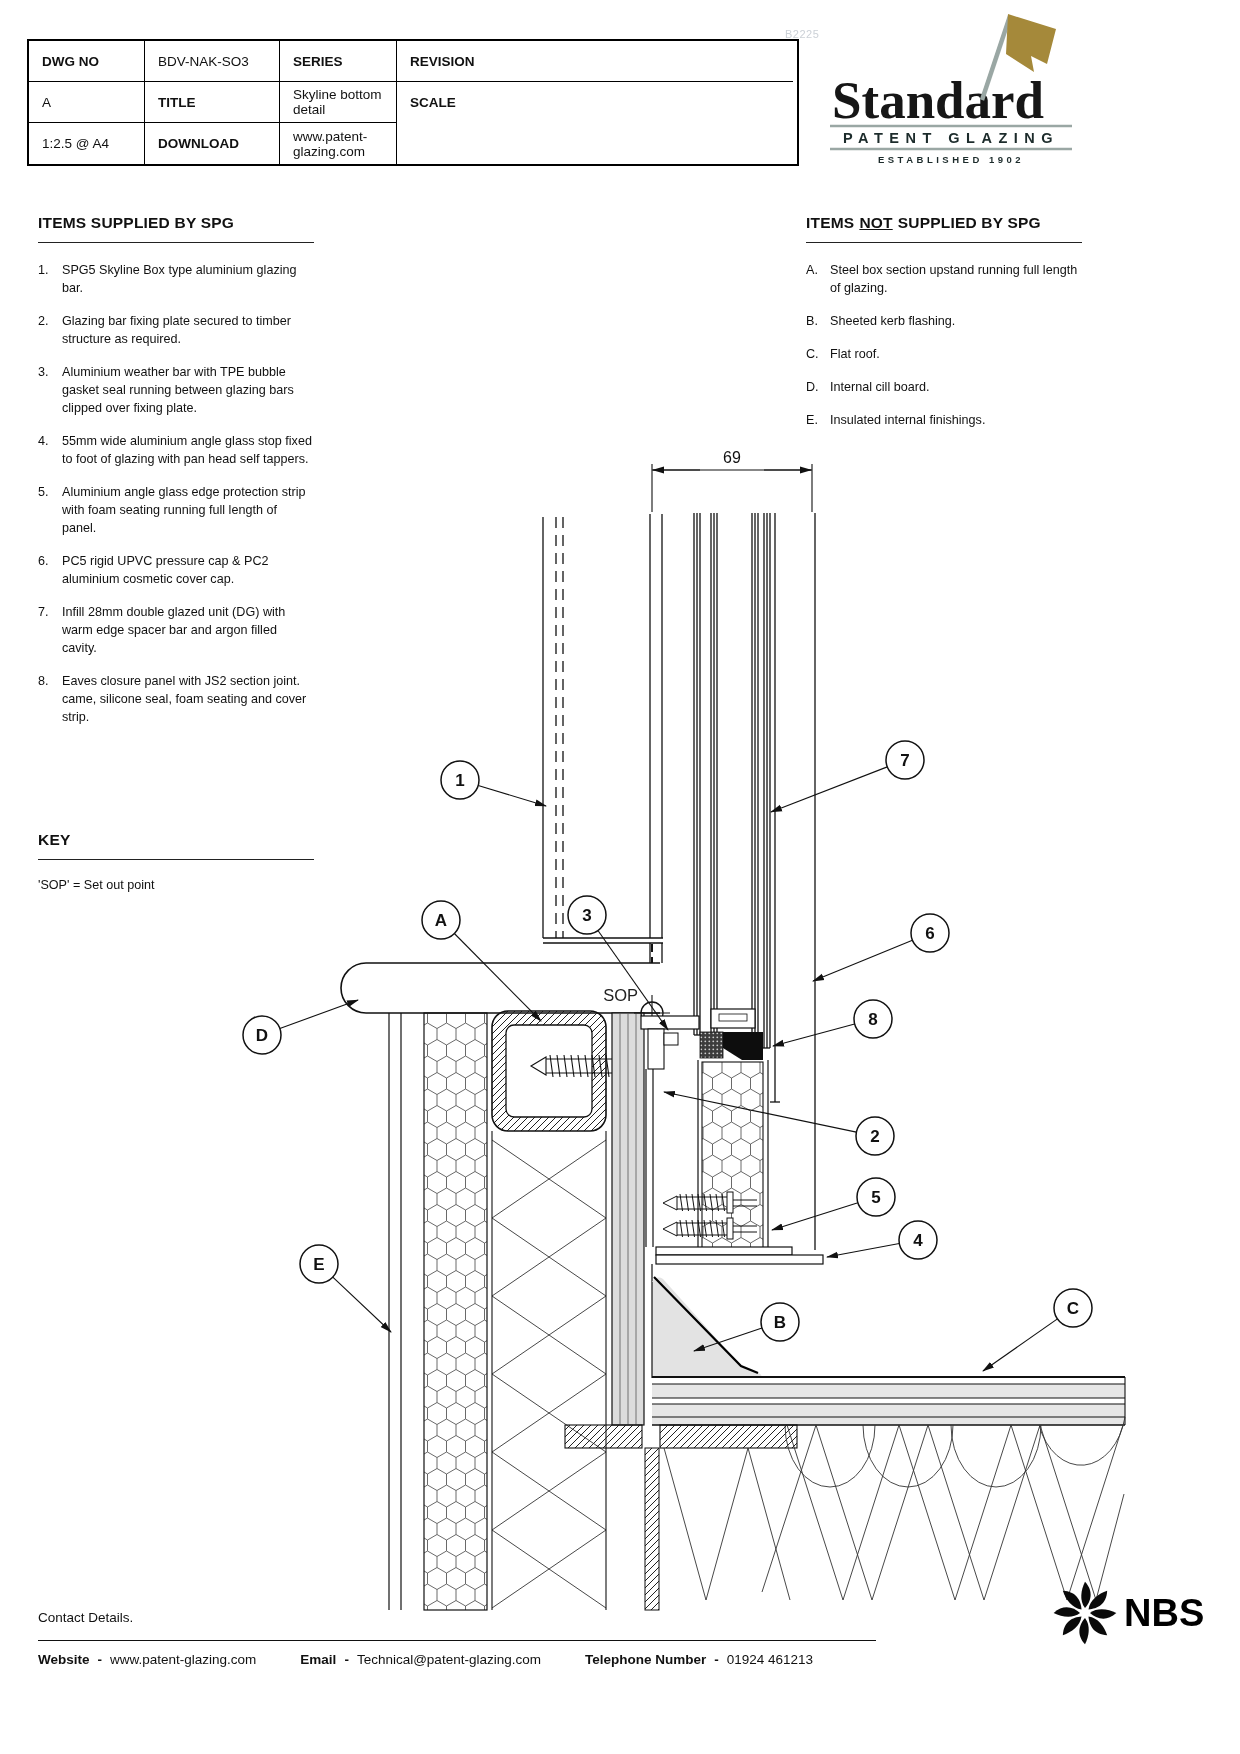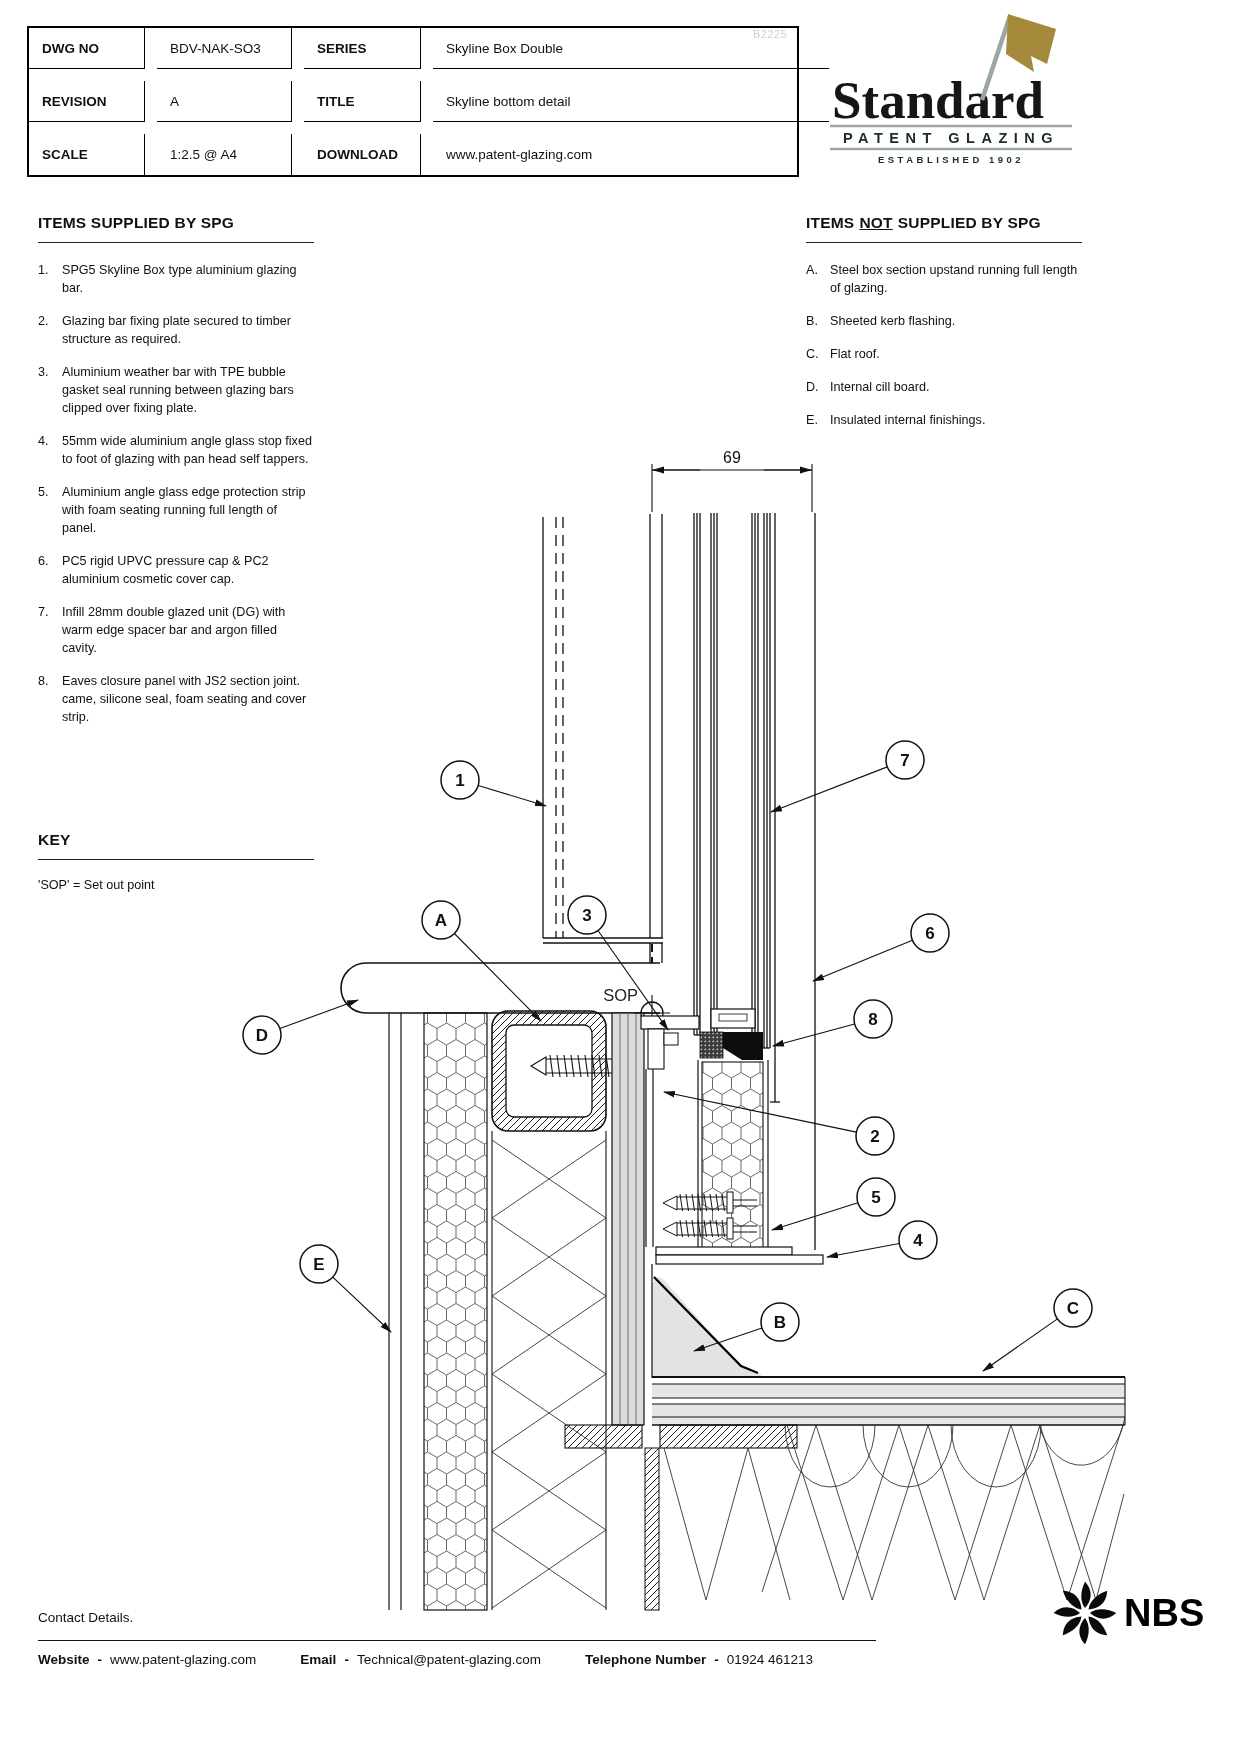--- a/index.html
+++ b/index.html
@@ -1,26 +1,26 @@
 <!DOCTYPE html>
 <html><head>
 <meta charset="utf-8">
 <style>
   html,body{margin:0;padding:0;background:#888;}
   .page{position:relative;width:1240px;height:1754px;background:#fff;
         font-family:"Liberation Sans",sans-serif;color:#111;overflow:hidden;}
   
-  .meta{position:absolute;left:27px;top:26px;width:768px;border:2px solid #000;
-        display:grid;grid-template-columns:116px 135px 117px 396px;grid-auto-rows:41px;gap:12px;}
+  .meta{position:absolute;left:27px;top:39px;width:768px;border:2px solid #000;
+        display:grid;grid-template-columns:116px 135px 117px 396px;grid-auto-rows:41px;}
   .meta .cell{border-right:1.6px solid #000;border-bottom:1.6px solid #000;
         display:flex;align-items:center;padding-left:13px;font-size:13.5px;}
   .meta .cell.lab{font-weight:700;}
   .meta .cell:nth-child(4n){border-right:none;}
   .meta .cell:nth-last-child(-n+4){border-bottom:none;}
-  .wm{position:absolute;left:753px;top:28px;font-size:11px;color:#ccd1d7;letter-spacing:.5px;}
+  .wm{position:absolute;left:785px;top:28px;font-size:11px;color:#ccd1d7;letter-spacing:.5px;}
   
   .notes{position:absolute;width:276px;}
   .notes h3{margin:0;font-size:15.5px;font-weight:700;letter-spacing:.2px;}
   .notes h3 .gap{margin-right:5px;}
   .notes .rule{border-top:1.7px solid #222;margin:10px 0 18px 0;}
   .item{display:flex;margin-bottom:15px;font-size:12.6px;line-height:18px;}
   .item .n{width:24px;flex:none;}
   .item .t{white-space:pre-line;}
   .u{text-decoration:underline;}
   
@@ -42,21 +42,20 @@
 </style>
 </head>
 <body>
 
 <div class="page">
 
   <div class="meta">
     <div class="cell lab">DWG NO</div>
     <div class="cell">BDV-NAK-SO3</div>
     <div class="cell lab">SERIES</div>
-    <div class="cell">Skyline Box Double</div>
     <div class="cell lab">REVISION</div>
     <div class="cell">A</div>
     <div class="cell lab">TITLE</div>
     <div class="cell">Skyline bottom detail</div>
     <div class="cell lab">SCALE</div>
     <div class="cell">1:2.5 @ A4</div>
     <div class="cell lab">DOWNLOAD</div>
     <div class="cell">www.patent-glazing.com</div>
   </div>
   <div class="wm">B2225</div>

